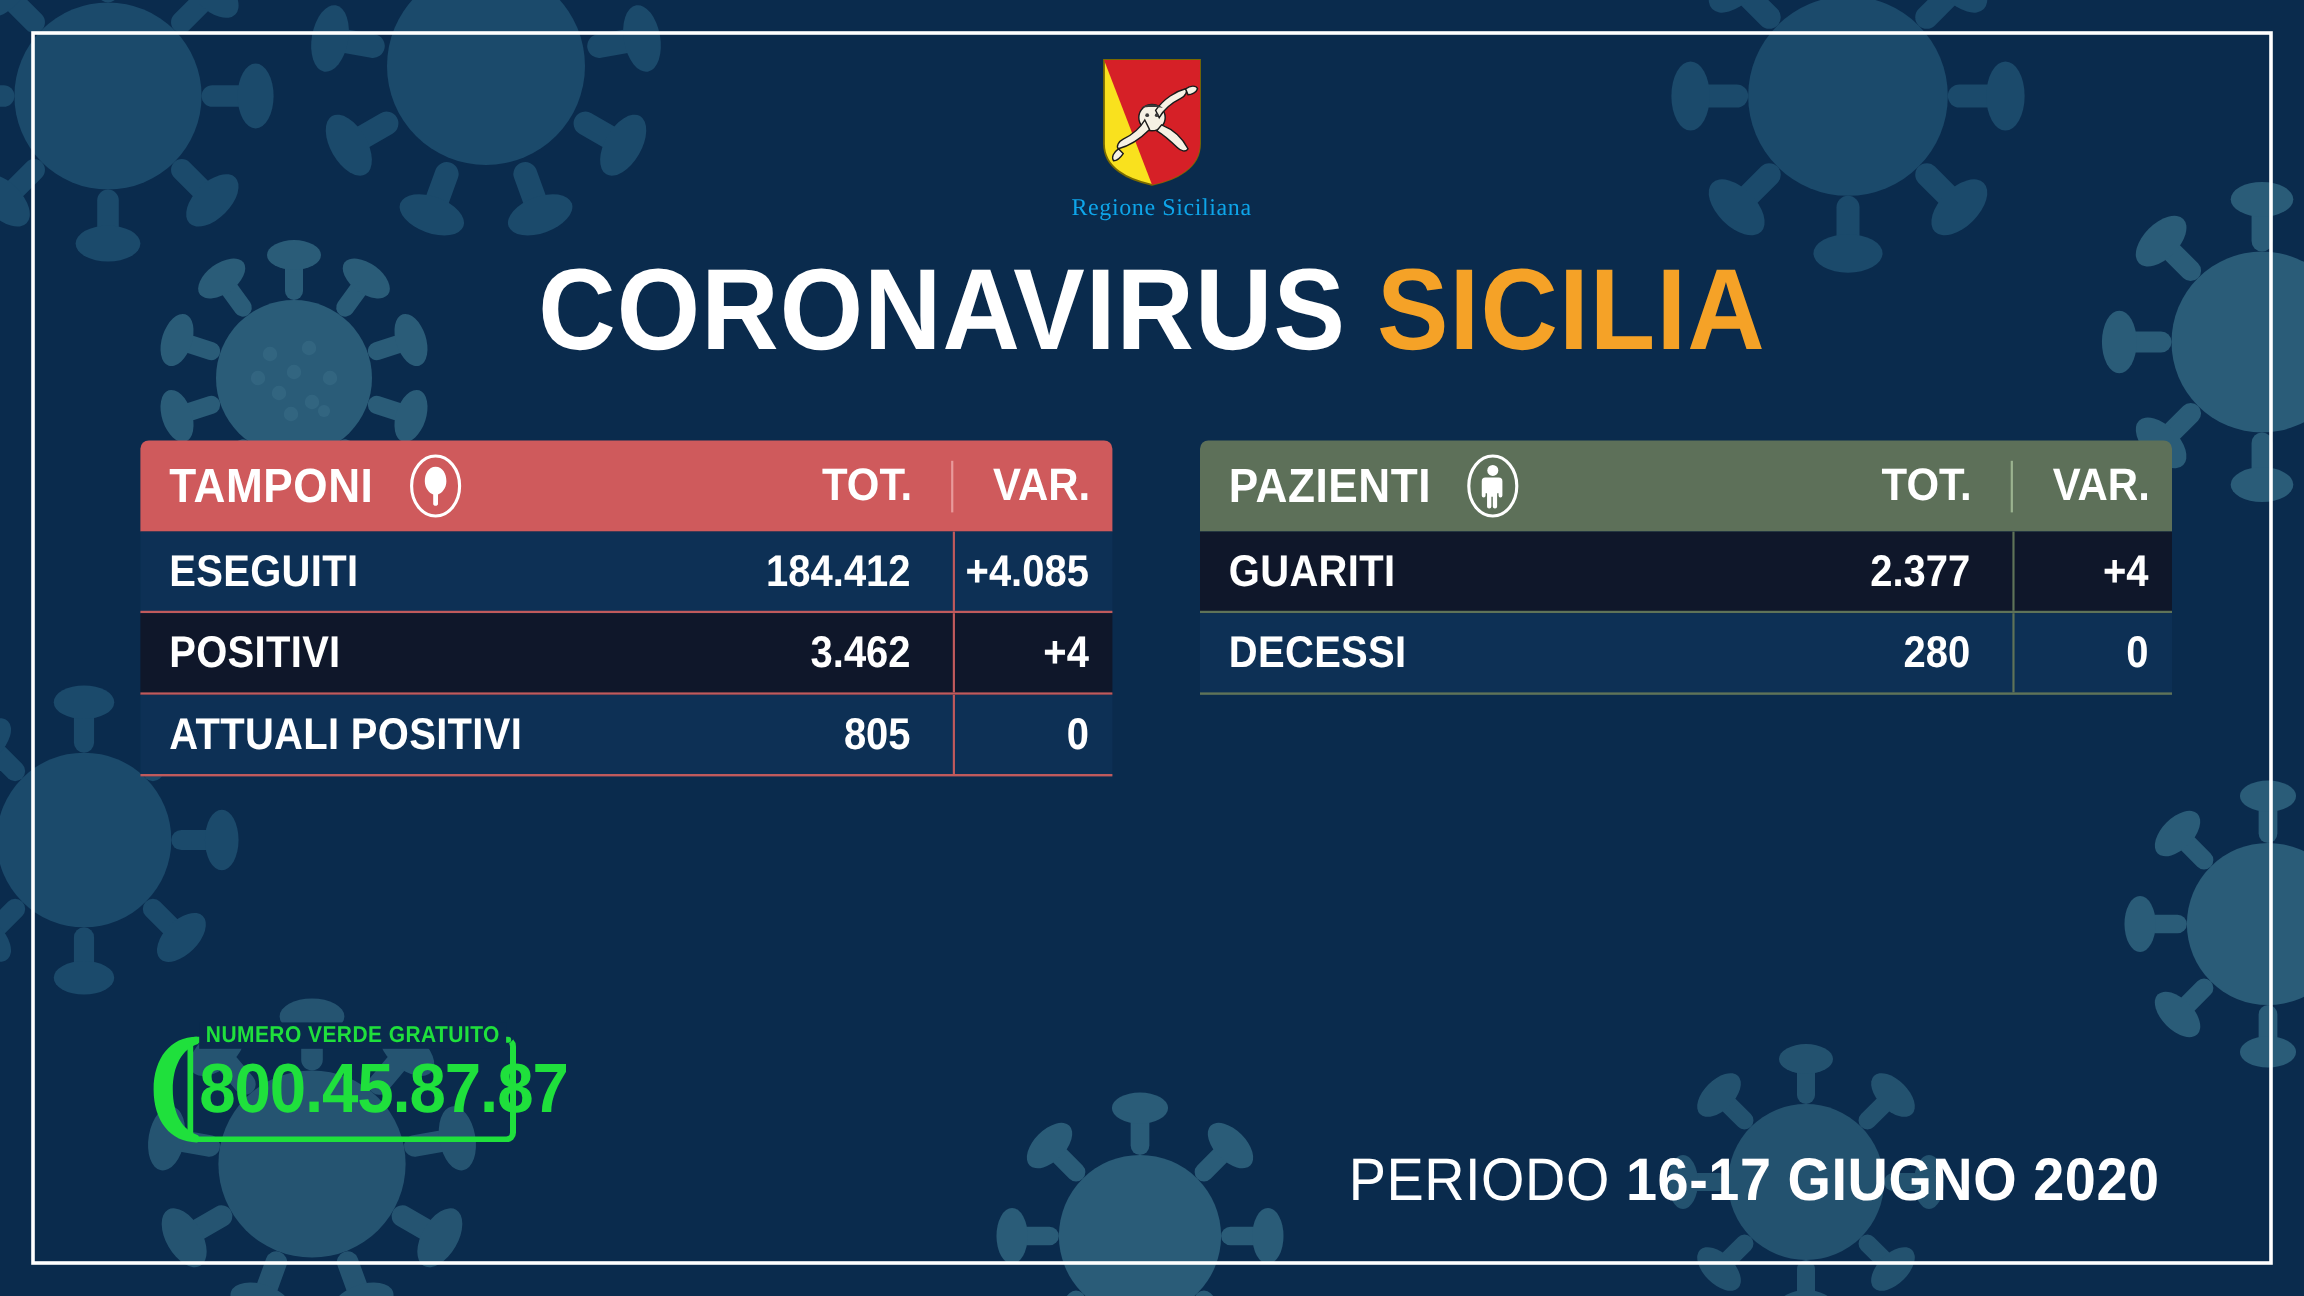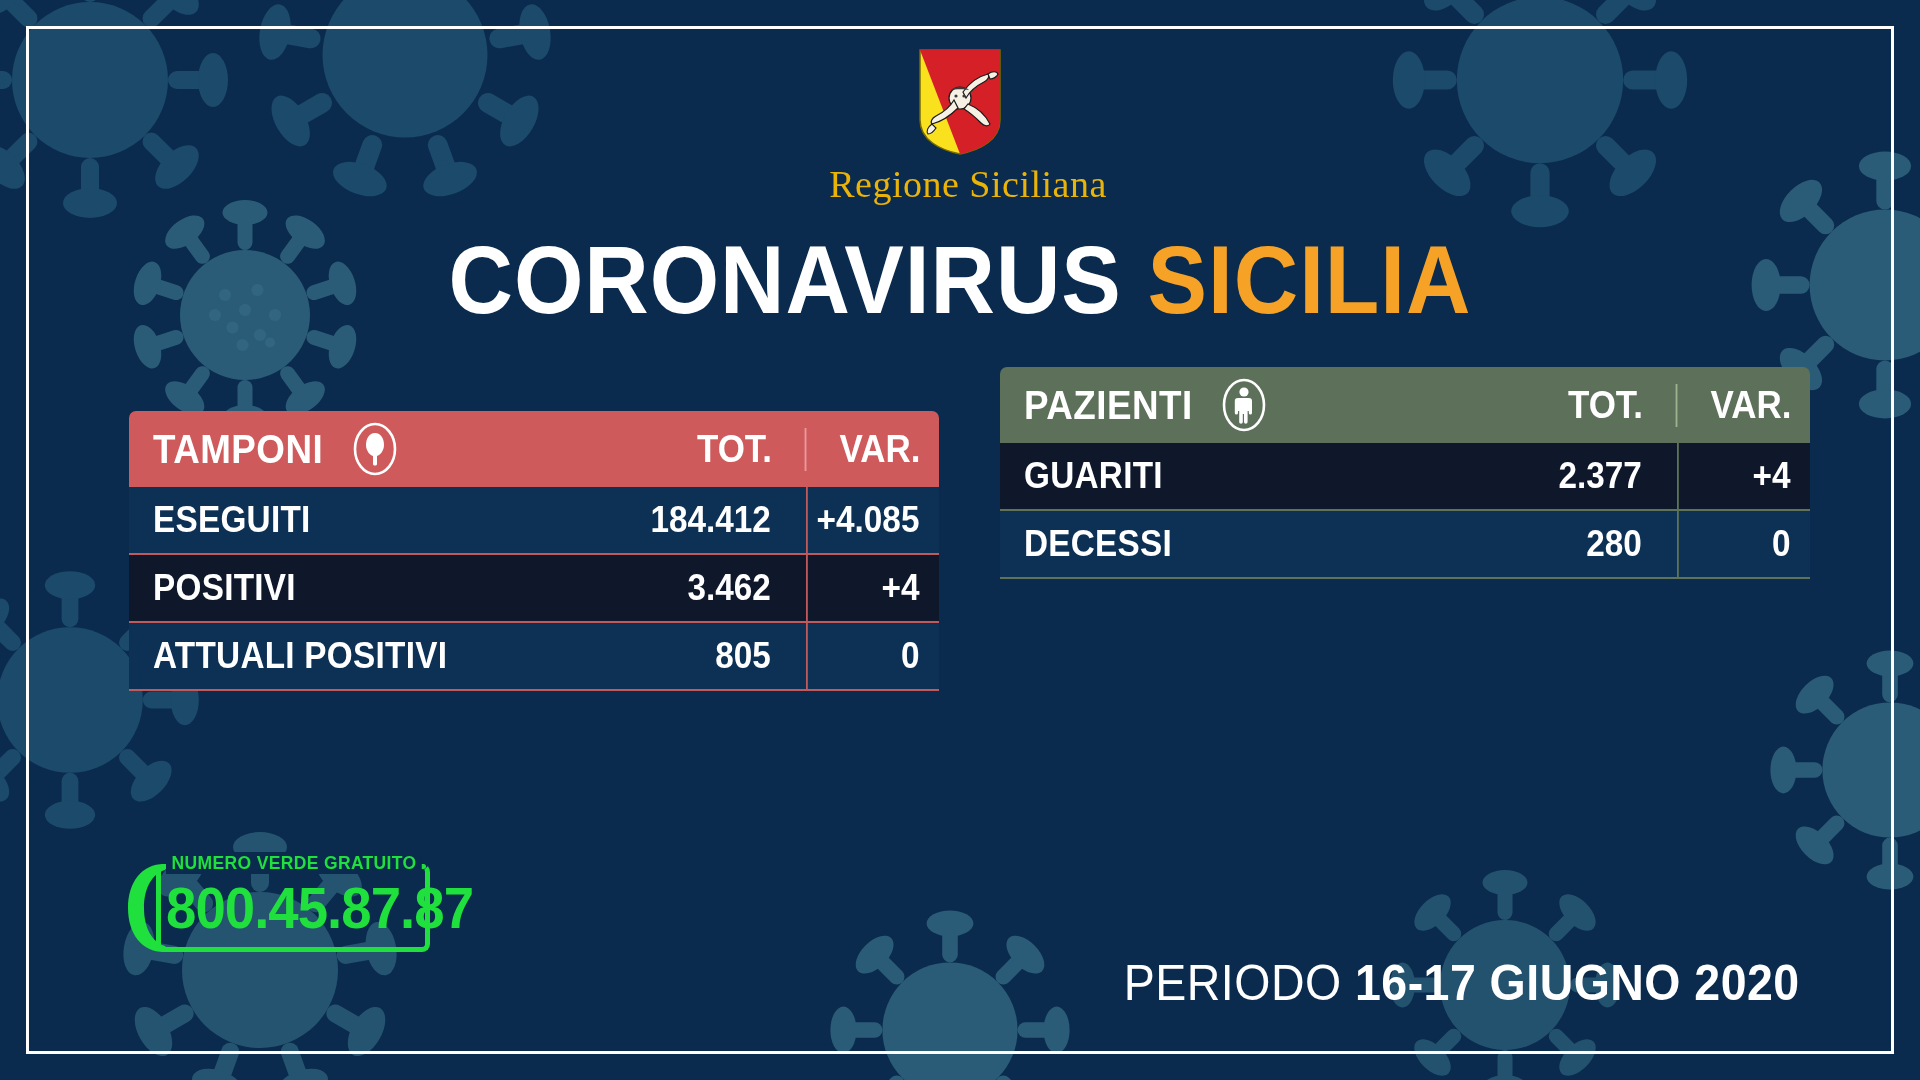--- a/index.html
+++ b/index.html
@@ -43,22 +43,22 @@
   #header {
     position: absolute;
     top: 48px;
     left: 0; right: 0;
     text-align: center;
   }
   #crest { display: block; margin: 0 auto; }
   #region-name {
     margin-top: 6px;
     font-family: "Liberation Serif", serif;
-    font-size: 38px;
-    color: #eab308;
+    font-size: 20px;
+    color: #0ea5e9;
     letter-spacing: 0.5px;
     padding-left: 16px;
   }
   #main-title {
     margin-top: 26px;
     font-family: "Liberation Sans Narrow", "Liberation Sans", sans-serif;
     font-size: 96px;
     font-weight: bold;
     letter-spacing: 1px;
     line-height: 1;
@@ -66,21 +66,21 @@
   }
   #title-white { color: #ffffff; }
   #title-accent { color: #f5a227; }
 
   
   .table {
     position: absolute;
     top: 367px;
     width: 810px;
   }
-  #table-tamponi { left: 129px; margin-top: 44px; }
+  #table-tamponi { left: 117px; }
   #table-pazienti { left: 1000px; }
 
   .tbl-header {
     display: flex;
     align-items: center;
     height: 76px;
     border-radius: 7px 7px 0 0;
     padding-left: 24px;
   }
   #table-tamponi .tbl-header { background: #cf5a5c; }

